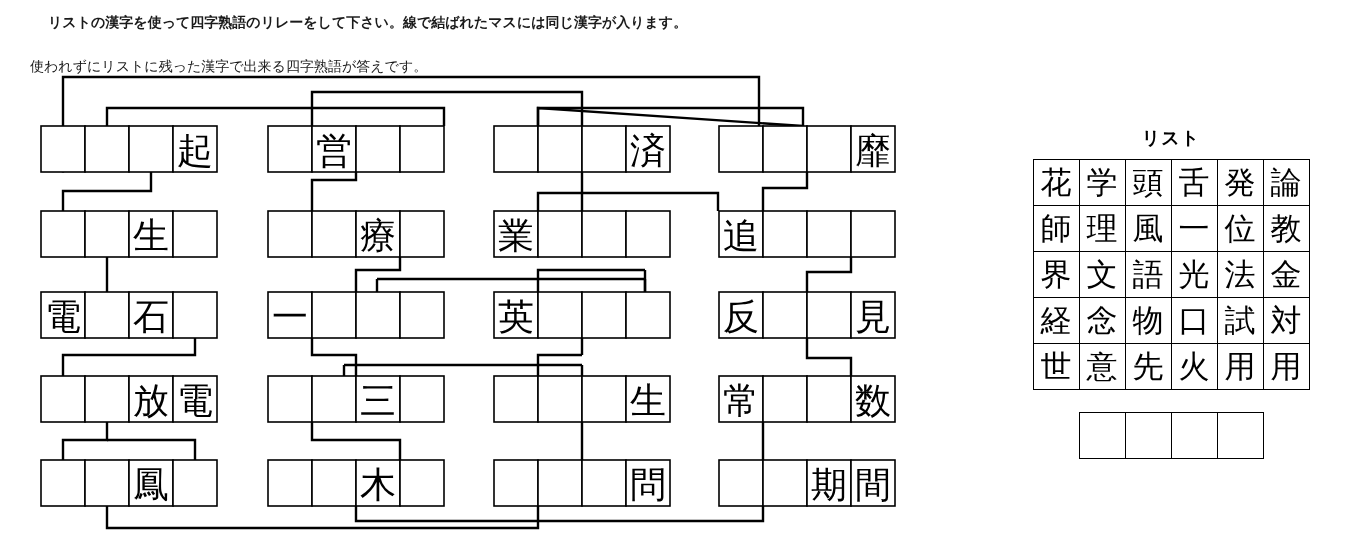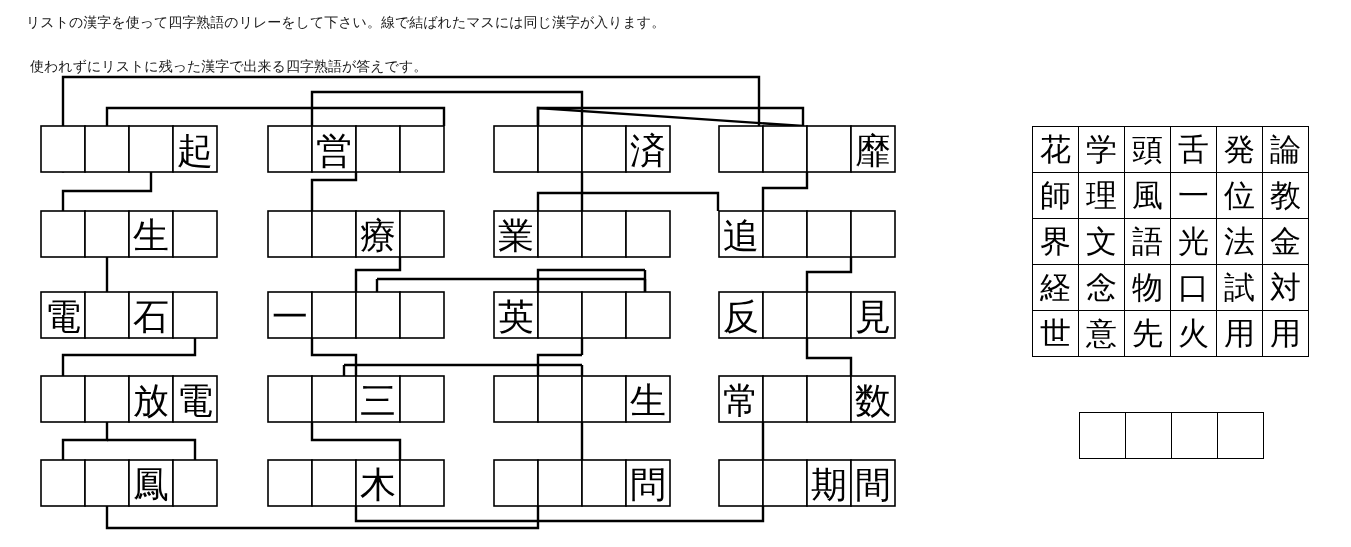--- a/index.html
+++ b/index.html
@@ -2,21 +2,21 @@
 <html><head>
 <meta charset="utf-8">
 <style>
   html,body{margin:0;padding:0;background:#ffffff;}
   body{
     width:1351px;height:547px;position:relative;overflow:hidden;
     font-family:"Liberation Sans","DejaVu Sans",sans-serif;
     color:#000000;
   }
   .instr{position:absolute;font-size:14px;line-height:1.2;white-space:nowrap;color:#1a1a1a;}
-  #instr-line-1{left:26px;top:14px;}
+  #instr-line-1{left:48px;top:14px;font-weight:bold;}
   #instr-line-2{left:30px;top:58px;text-align:right;}
 
   #puzzle-svg{position:absolute;left:0;top:0;width:1351px;height:547px;}
 
   .cellbox{fill:#ffffff;stroke:#000000;stroke-width:1.6;}
   .conn{stroke:#000000;stroke-width:2.4;fill:none;stroke-linecap:butt;stroke-linejoin:miter;}
   .kanji{
     font-family:"DejaVu Sans","Liberation Sans",sans-serif;
     font-size:36px;text-anchor:middle;dominant-baseline:central;
     fill:#000000;font-weight:500;
@@ -193,20 +193,21 @@
       <rect class="cellbox" x="719" y="460" width="44" height="46"></rect>
       <rect class="cellbox" x="763" y="460" width="44" height="46"></rect>
       <rect class="cellbox" x="807" y="460" width="44" height="46"></rect>
       <text class="kanji" x="829" y="484">期</text>
       <rect class="cellbox" x="851" y="460" width="44" height="46"></rect>
       <text class="kanji" x="873" y="484">間</text>
     </g>
 </svg>
 
 <div id="list-panel">
+  <div id="list-title">リスト</div>
   <table class="listtable">
     <tbody id="list-body">
         <tr>
           <td>花</td>
           <td>学</td>
           <td>頭</td>
           <td>舌</td>
           <td>発</td>
           <td>論</td>
         </tr>

